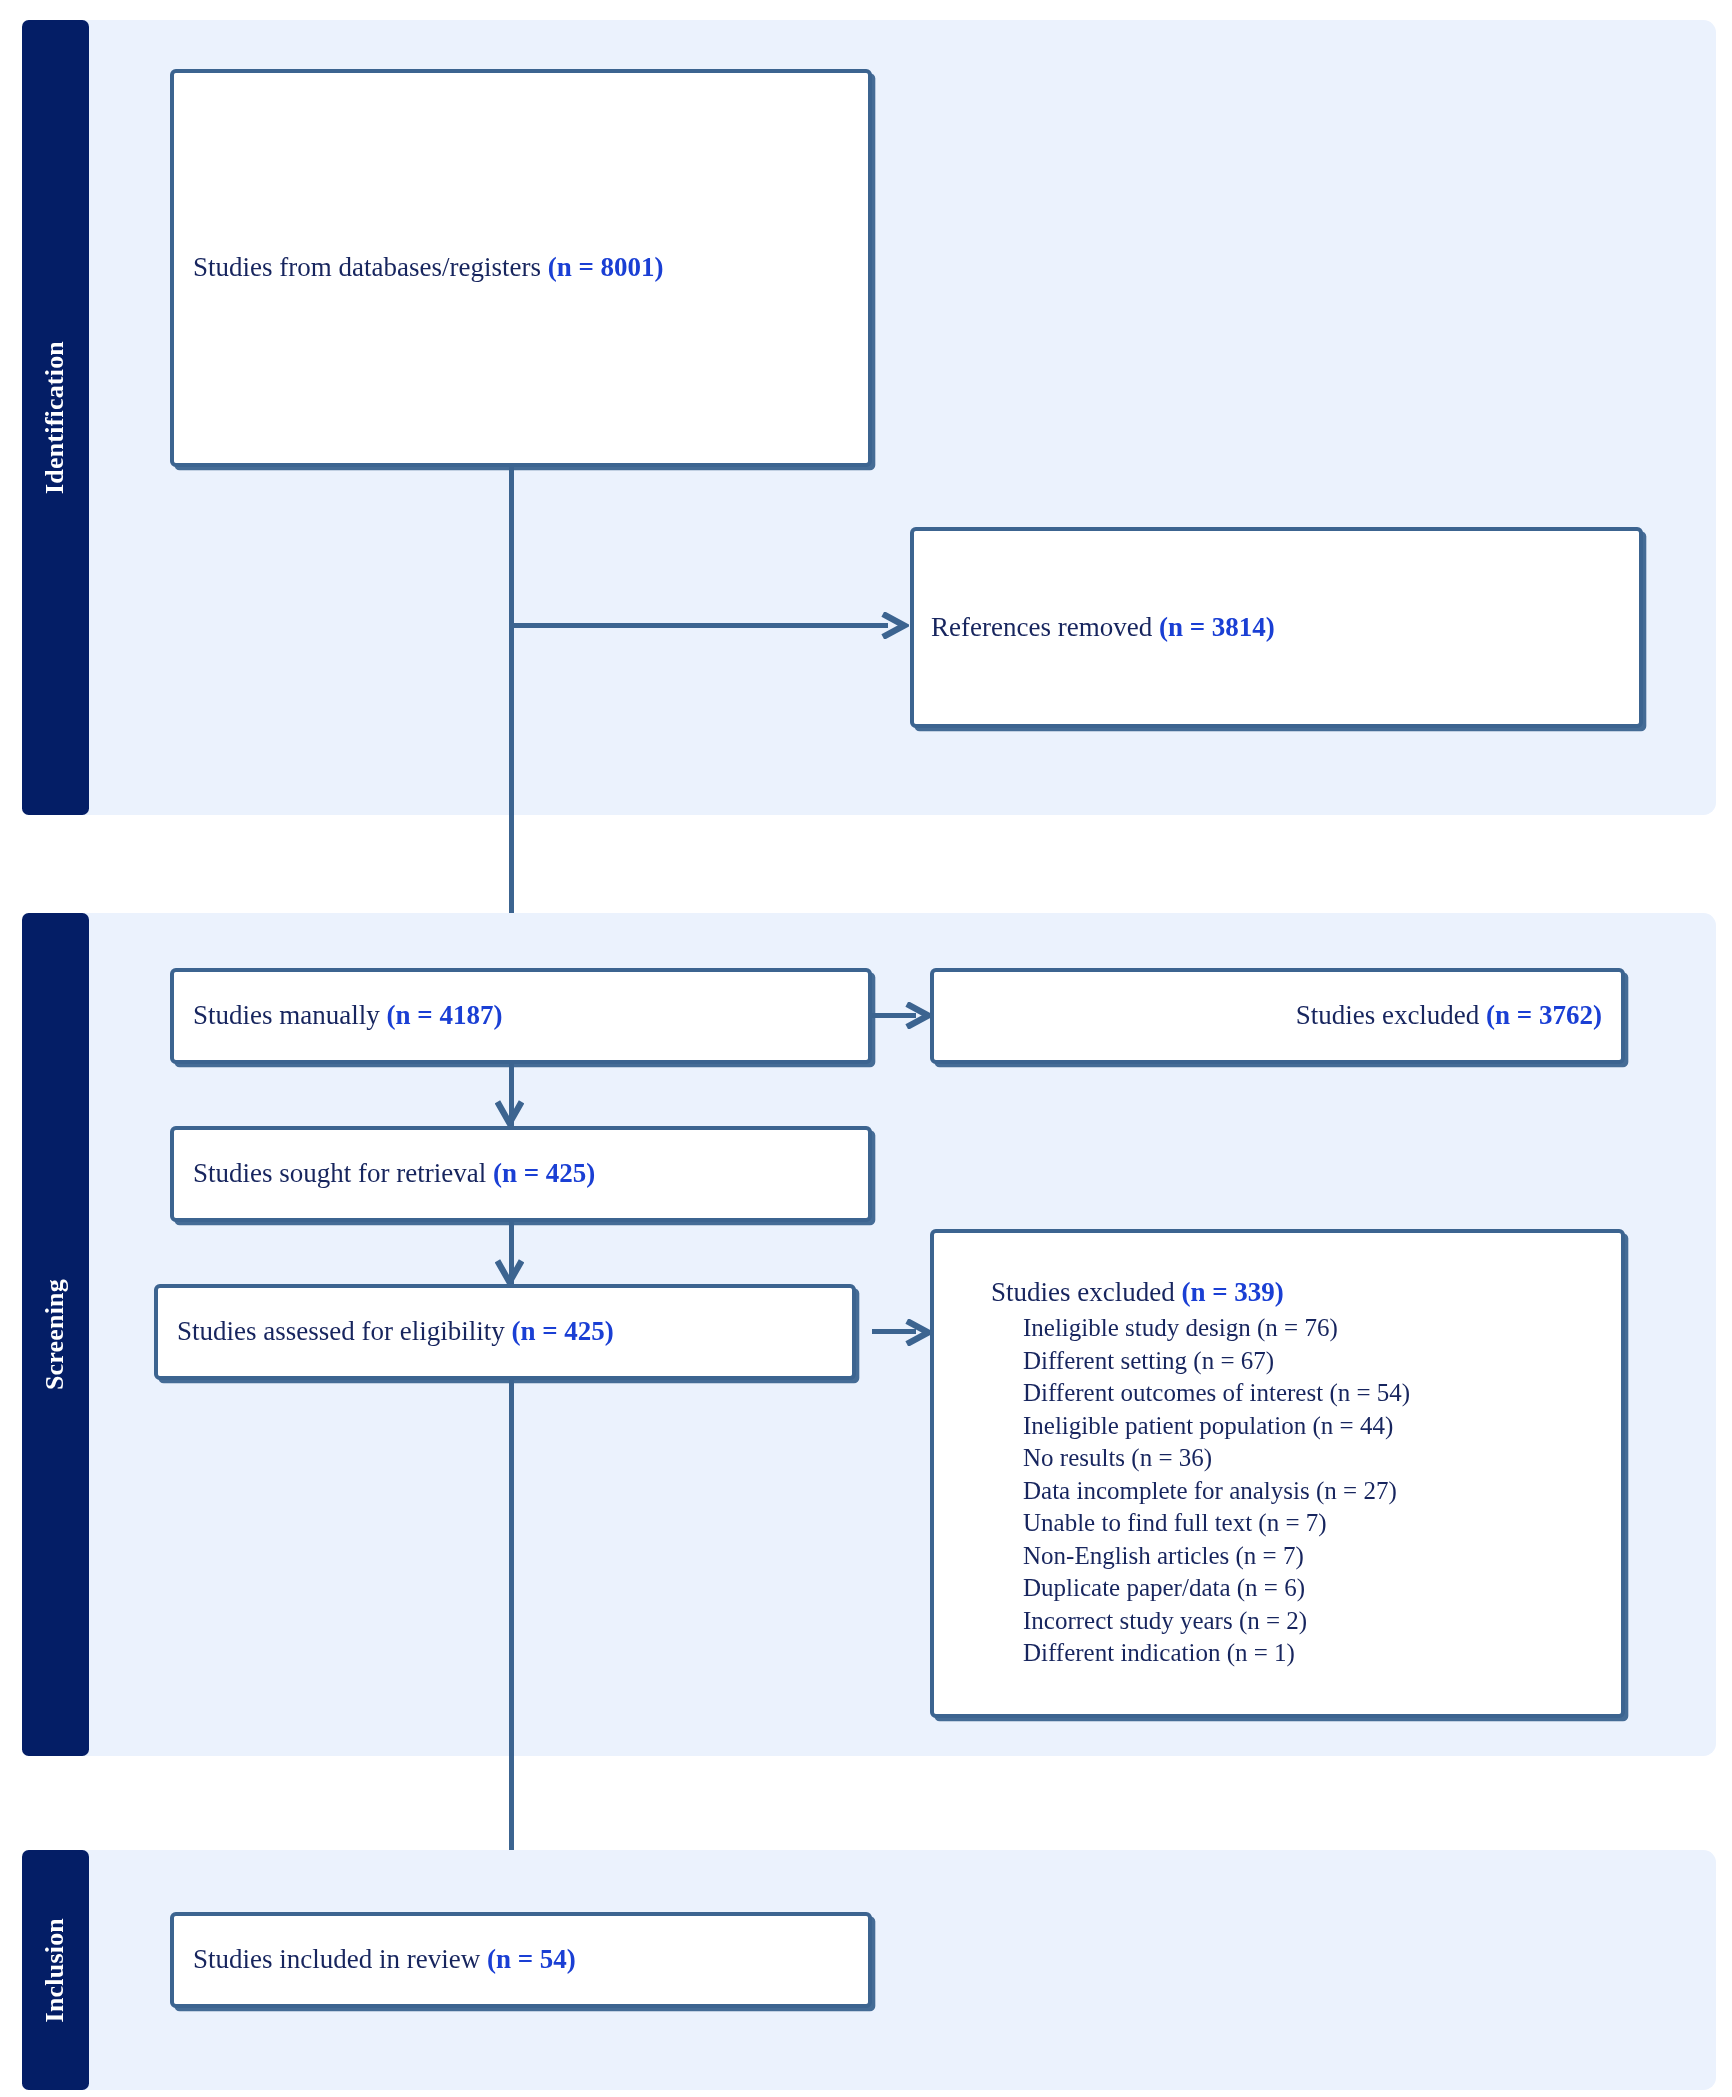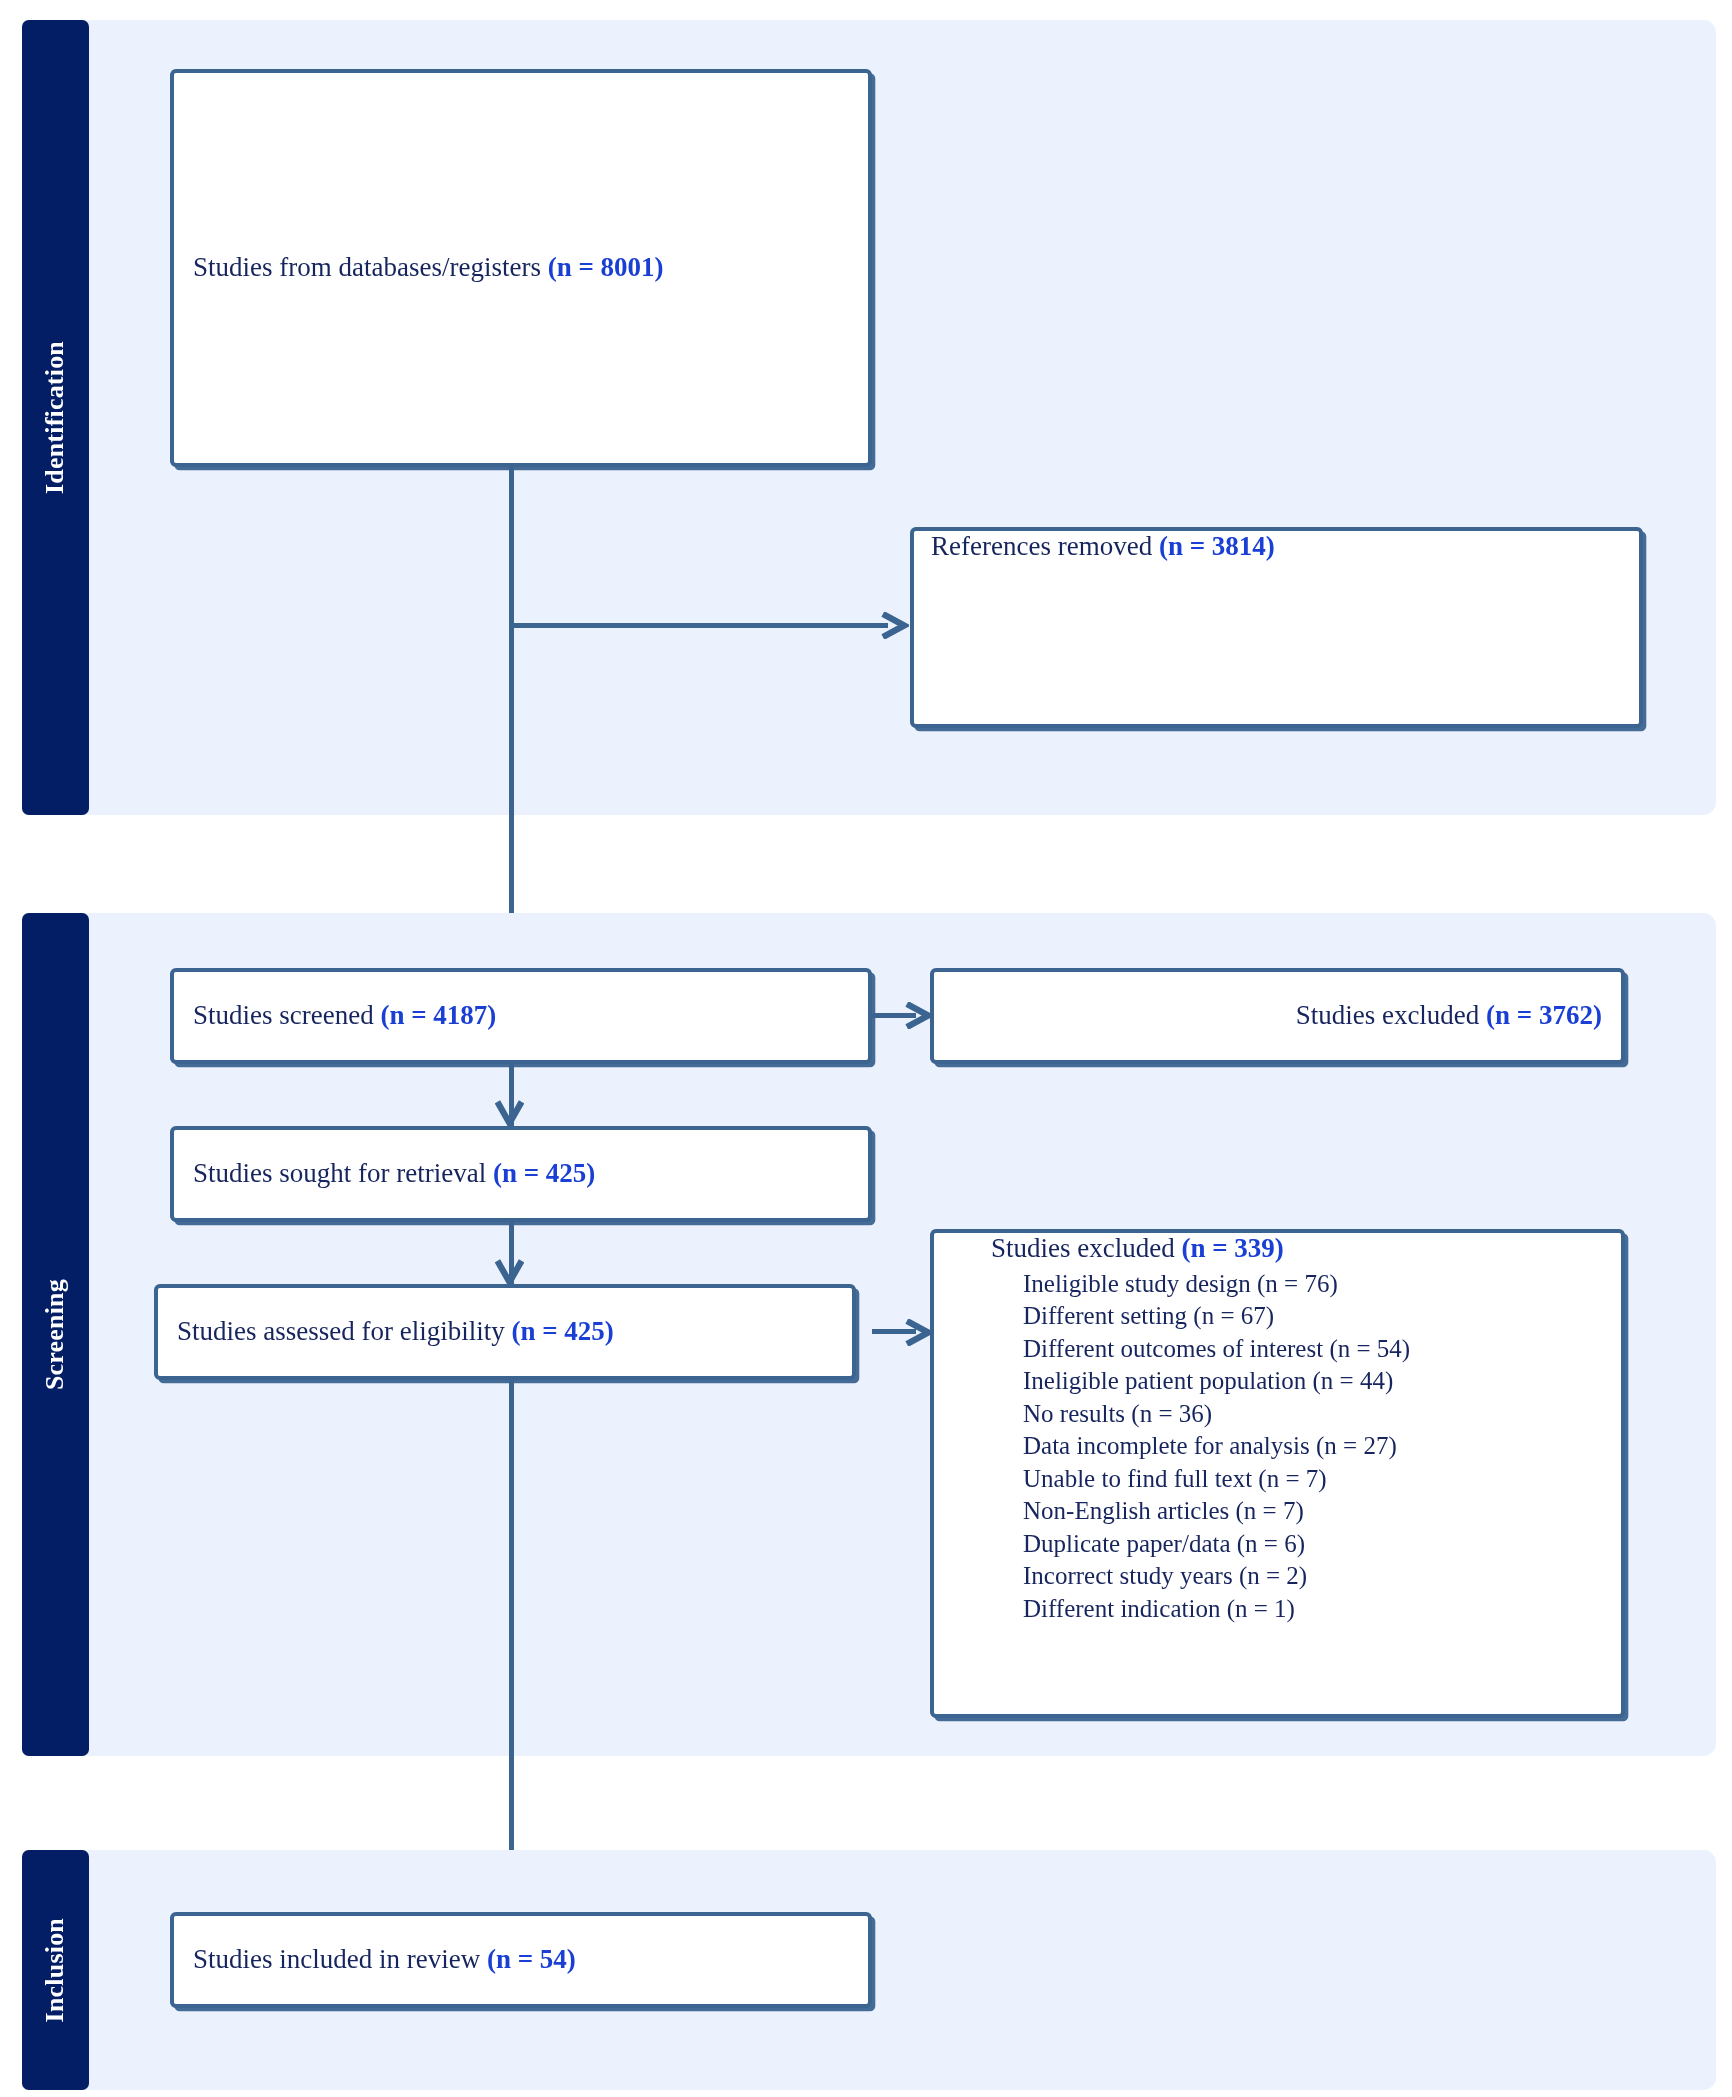--- a/index.html
+++ b/index.html
@@ -50,21 +50,21 @@
 
   
   .flow-box {
     position: absolute;
     background: #ffffff;
     border: 4.3px solid #3c6490;
     border-radius: 5.8px;
     box-sizing: border-box;
     box-shadow: 3.8px 3.8px 0 -0.5px rgba(60,100,144,0.95);
     display: flex;
-    align-items: flex-start;
+    align-items: center;
   }
   .flow-box.center-text { align-items: center; }
   .box-inner {
     width: 100%;
     padding: 0 19px;
     box-sizing: border-box;
     font-family: Liberation Serif, serif;
   }
   .box-title {
     font-size: 27px;
@@ -150,21 +150,21 @@
 
   <div class="section-panel" style="left:21.6px; top:913px; width:1694px; height:843px;"></div>
 
   <div class="section-bar" style="left:21.6px; top:913px; width:67px; height:843px;">
     <span class="section-bar-label">Screening</span>
   </div>
 
   <div class="flow-box center-text" style="left:170px; top:968px; width:702px; height:96px;">
     <div class="box-inner">
       <div class="box-title">
-        <span>Studies screened </span><span class="count">(n = 4187)</span>
+        <span>Studies manually </span><span class="count">(n = 4187)</span>
       </div>
     </div>
   </div>
 
   <div class="flow-box center-text" style="left:930px; top:968px; width:695px; height:96px;text-align:right;">
     <div class="box-inner">
       <div class="box-title">
         <span>Studies excluded </span><span class="count">(n = 3762)</span>
       </div>
     </div>

